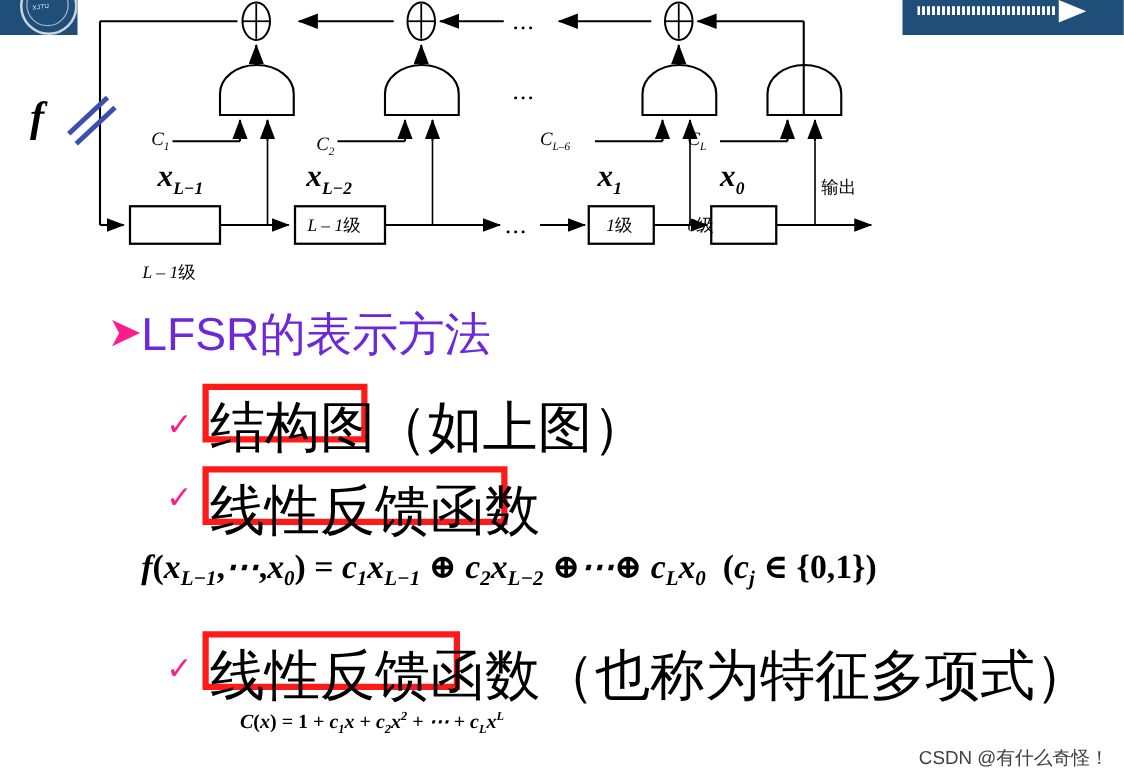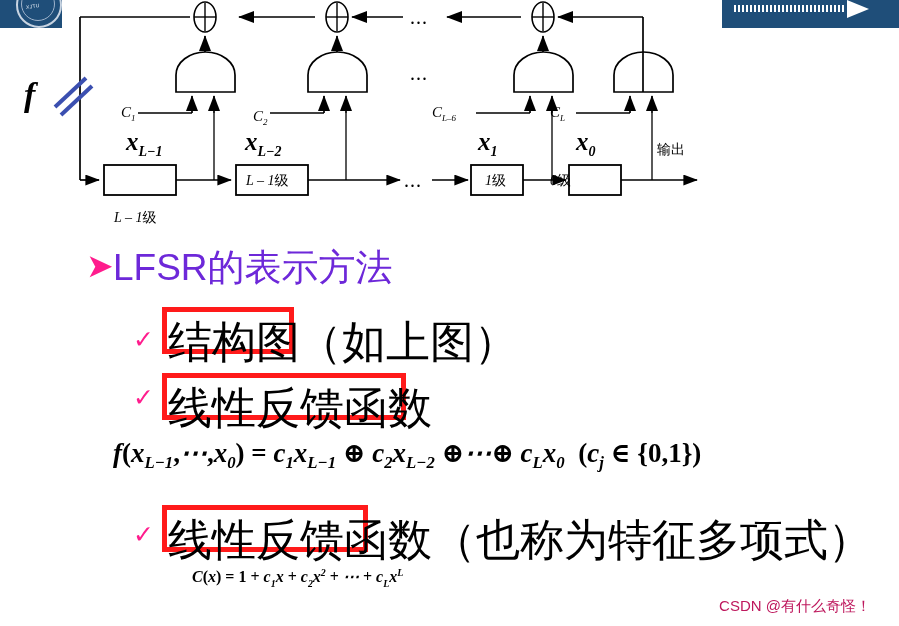--- a/index.html
+++ b/index.html
@@ -174,24 +174,24 @@
     font-style: italic;
     color: #000;
     white-space: nowrap;
   }
   .formula sub { font-size: 62%; font-style: italic; }
   .formula sup { font-size: 62%; font-style: italic; }
   .upr { font-style: normal; }
 
   #watermark {
     position: absolute;
-    right: 28px; bottom: 10px;
+    right: 12px; bottom: 10px;
     font-family: "Liberation Sans", "DejaVu Sans", sans-serif;
     font-size: 15px;
-    color: #be185d;
+    color: #404040;
     white-space: nowrap;
   }
 </style>
 </head>
 <body>
 
 <div id="band-left">
   <div class="logo-ring"></div>
   <div class="logo-ring2"></div>
   <div class="logo-text">XJTU</div>

